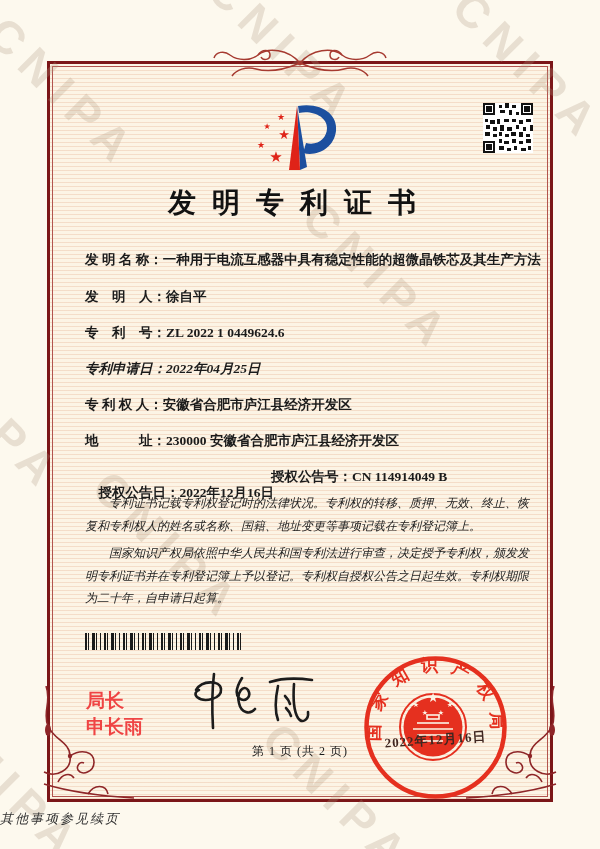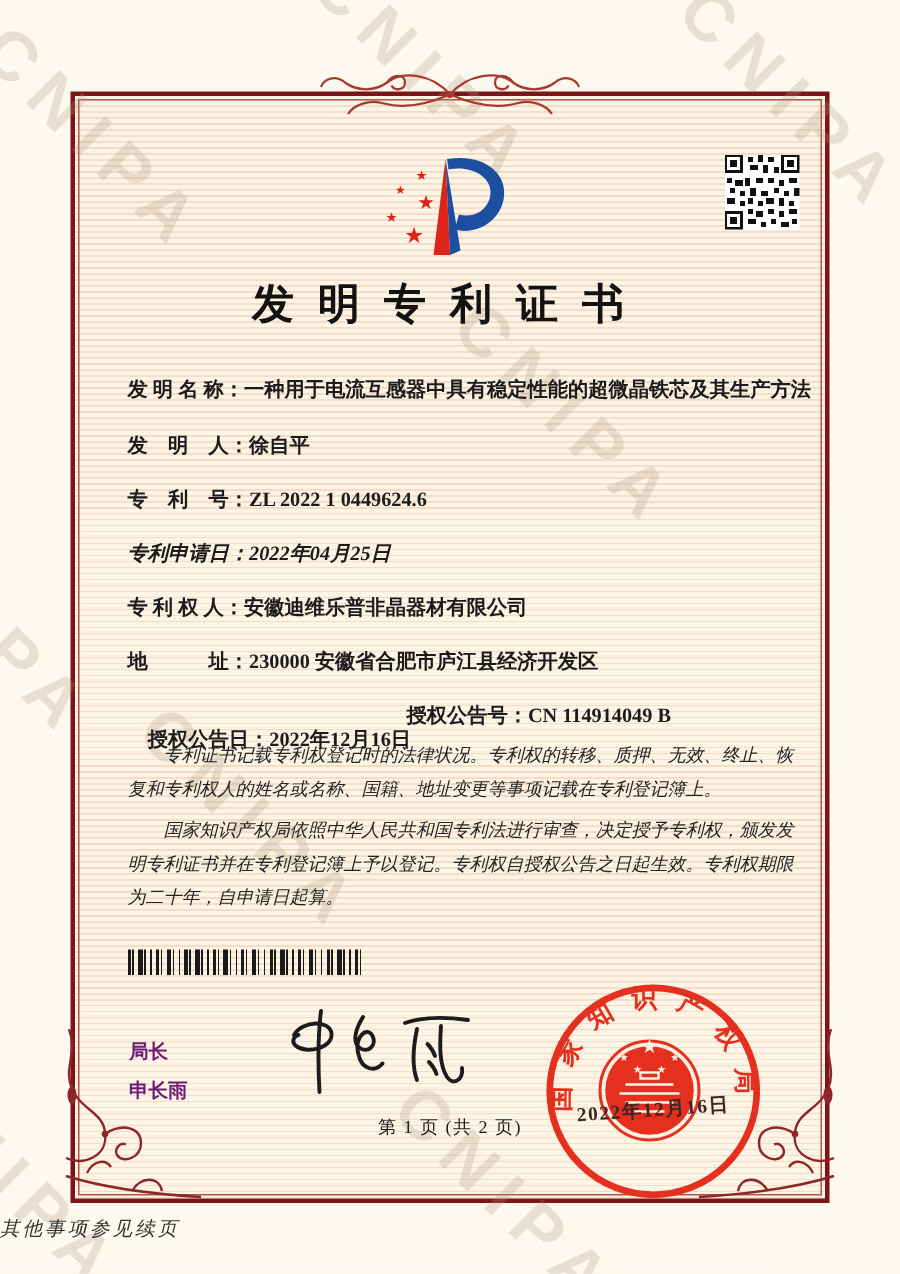--- a/index.html
+++ b/index.html
@@ -46,21 +46,21 @@
   .barcode{
     position:absolute;left:85px;top:633px;width:156px;height:17px;
     background:repeating-linear-gradient(90deg,
       #1a1a1a 0 2px,transparent 2px 3px,#1a1a1a 3px 4px,transparent 4px 7px,
       #1a1a1a 7px 10px,transparent 10px 11px,#1a1a1a 11px 12px,transparent 12px 15px,
       #1a1a1a 15px 16px,transparent 16px 19px);
   }
   .official{
     position:absolute;left:86px;top:688px;
     font-family:"Liberation Sans","DejaVu Sans",sans-serif;
-    font-weight:bold;font-size:13px;line-height:26px;color:#701a75;
+    font-weight:bold;font-size:19px;line-height:26px;color:#ef4444;
   }
   .signature{position:absolute;left:182px;top:670px;}
   .seal{position:absolute;left:363px;top:655px;width:145px;height:145px;z-index:5;}
   .seal-date{
     position:absolute;left:0;right:0;top:76px;text-align:center;
     font-size:13px;font-weight:bold;color:#3f2620;letter-spacing:1px;
     transform:rotate(-4deg);
   }
   .page-num{position:absolute;left:0;right:0;top:743px;text-align:center;font-size:12px;letter-spacing:1px;}
   .footer-note{position:absolute;left:0;right:0;top:810px;text-align:left;font-size:13px;font-style:italic;color:#333;letter-spacing:2px;}
@@ -182,21 +182,21 @@
       <rect x="26" y="25" width="2" height="2"></rect>
     </g>
   </svg>
 
   <div class="title">发明专利证书</div>
 
   <div class="field f0"><span>发 明 名 称：</span><span>一种用于电流互感器中具有稳定性能的超微晶铁芯及其生产方法</span></div>
   <div class="field f1"><span>发　明　人：</span><span>徐自平</span></div>
   <div class="field f2"><span>专　利　号：</span><span>ZL 2022 1 0449624.6</span></div>
   <div class="field f3"><span>专利申请日：</span><span>2022年04月25日</span></div>
-  <div class="field f4"><span>专 利 权 人：</span><span>安徽迪维乐普非晶器材有限公司</span></div>
+  <div class="field f4"><span>专 利 权 人：</span><span>安徽省合肥市庐江县经济开发区</span></div>
   <div class="field f5"><span>地　　　址：</span><span>230000 安徽省合肥市庐江县经济开发区</span></div>
   <div class="field f6">
     <span><span>授权公告日：</span><span>2022年12月16日</span></span>
     <span class="grant2"><span>授权公告号：</span><span>CN 114914049 B</span></span>
   </div>
 
   <div class="notice">
     <p>专利证书记载专利权登记时的法律状况。专利权的转移、质押、无效、终止、恢复和专利权人的姓名或名称、国籍、地址变更等事项记载在专利登记簿上。</p>
     <p>国家知识产权局依照中华人民共和国专利法进行审查，决定授予专利权，颁发发明专利证书并在专利登记簿上予以登记。专利权自授权公告之日起生效。专利权期限为二十年，自申请日起算。</p>
   </div>

